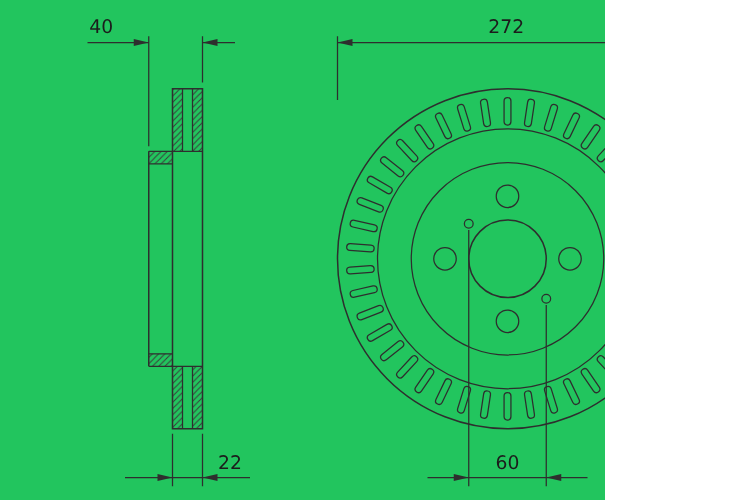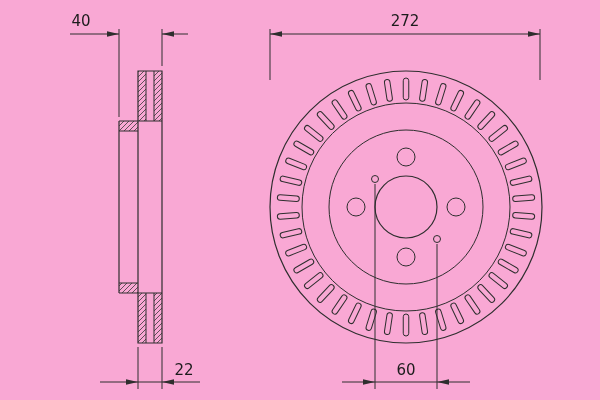--- a/index.html
+++ b/index.html
@@ -1,16 +1,16 @@
 <!DOCTYPE html>
 <html><head>
 <meta charset="utf-8">
 <style>
   html,body{margin:0;padding:0;background:#ffffff;}
-  .canvas{width:600px;height:400px;position:relative;background:#f9a8d4;overflow:hidden;}
+  .canvas{width:484px;height:400px;position:relative;background:#22c55e;overflow:hidden;}
   svg{display:block;}
   .geo{fill:none;stroke:#2e2e2e;stroke-width:1.2;stroke-linecap:butt;}
   .geo-thin{fill:none;stroke:#2e2e2e;stroke-width:1;}
   .dim{fill:none;stroke:#2e2e2e;stroke-width:1;}
   .arrow{fill:#2e2e2e;stroke:none;}
   .slot{fill:none;stroke:#2e2e2e;stroke-width:1;}
   text.dimtext{font-family:"DejaVu Sans","Liberation Sans",sans-serif;font-size:15px;fill:#1c1c1c;text-anchor:middle;}
 </style>
 </head>
 <body>

